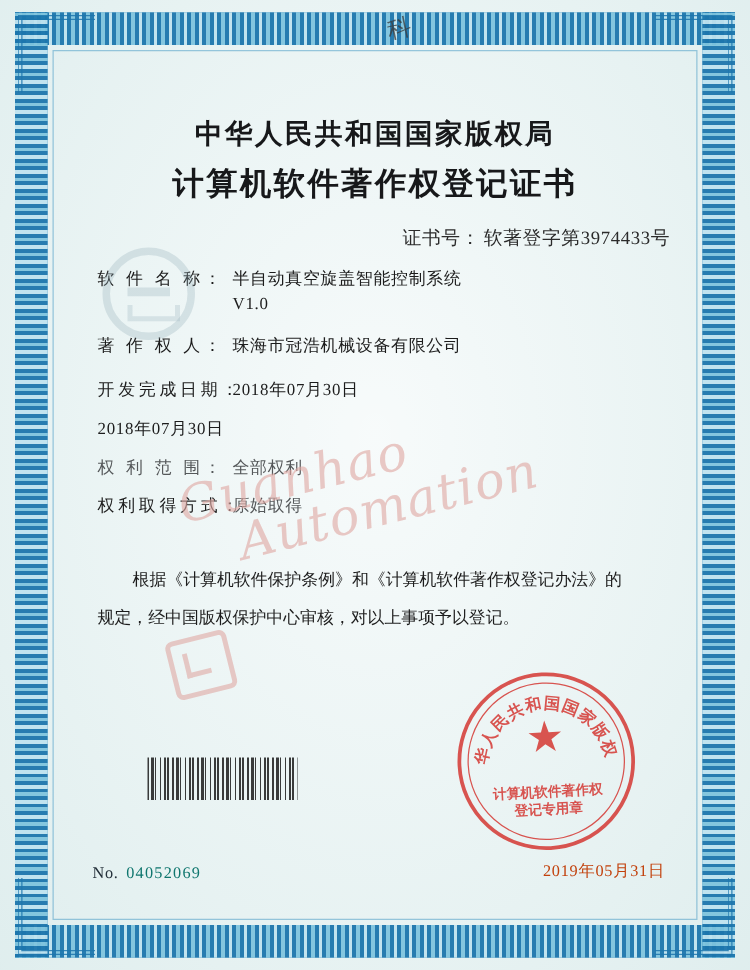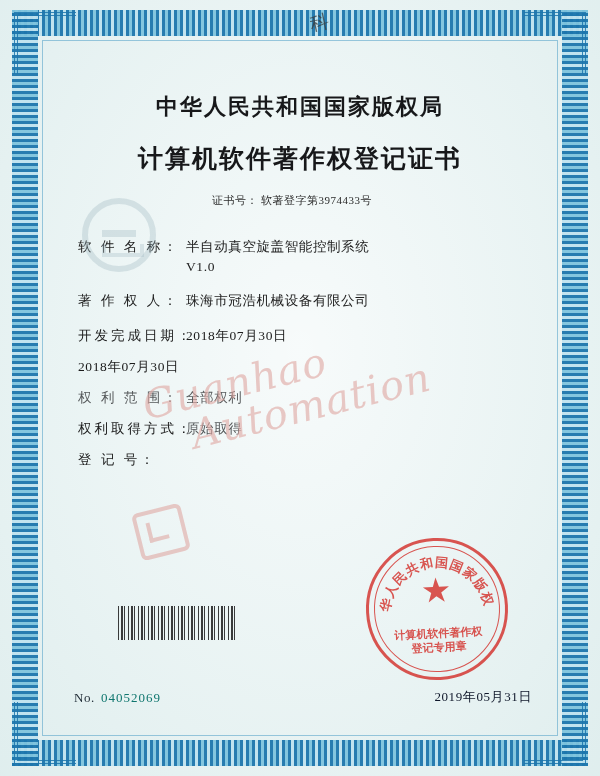--- a/index.html
+++ b/index.html
@@ -112,43 +112,43 @@
   .title-main {
     margin-top: 44px;
     text-align: center;
     font-family: "DejaVu Serif", serif;
     font-weight: bold;
     font-size: 22px;
     letter-spacing: 2px;
     color: #17181a;
   }
   .title-sub {
-    margin-top: 20px;
+    margin-top: 8px;
     text-align: center;
     font-family: "DejaVu Serif", serif;
     font-weight: bold;
     font-size: 25px;
     letter-spacing: 2px;
     color: #17181a;
   }
 
   .cert-no-row {
     margin-top: 18px;
-    text-align: center;
+    text-align: right;
     padding-right: 16px;
-    font-size: 11px;
+    font-size: 15px;
     color: #2b2b2b;
     letter-spacing: 0.5px;
   }
   .cert-no-row .label { margin-right: 3px; }
   .cert-no-row .value { }
 
   
   .fields {
-    margin-top: 30px;
+    margin-top: 14px;
     padding-left: 30px;
     padding-right: 10px;
   }
   .frow {
     display: flex;
     align-items: flex-start;
     margin-bottom: 17px;
     font-size: 13.5px;
     color: #1c1c1c;
   }
@@ -204,21 +204,21 @@
     bottom: 26px;
     display: flex;
     justify-content: space-between;
     align-items: flex-end;
     font-size: 13px;
     color: #24303a;
   }
   .doc-no { letter-spacing: 0.6px; }
   .doc-no .no-prefix { margin-right: 6px; }
   .doc-no .no-value { color: #0f766e; letter-spacing: 1px; }
-  .issue-date { letter-spacing: 0.6px; color: #0f172a; }
+  .issue-date { letter-spacing: 0.6px; color: #c2410c; }
 
   
   .seal {
     position: absolute;
     right: 44px;
     bottom: 52px;
     width: 136px;
     height: 136px;
     border-radius: 50%;
     border: 3px solid #d4312c;
@@ -410,25 +410,28 @@
         <div class="flabel faded">权 利 范 围：</div>
         <div class="fvalue faded">全部权利</div>
       </div>
 
       <div class="frow tight">
         <div class="flabel">权利取得方式：</div>
         <div class="fvalue faded">原始取得</div>
       </div>
 
       <div class="frow tight">
-        <div class="flabel">登 记 号：</div>
-      </div>
-
-    </div>
-
+      </div>
+
+    </div>
+
+    <div class="para">
+      <p class="indent">根据《计算机软件保护条例》和《计算机软件著作权登记办法》的</p>
+      <p>规定，经中国版权保护中心审核，对以上事项予以登记。</p>
+    </div>
 
     <div class="watermark">
       <div class="wm1">Guanhao</div>
       <div class="wm2">Automation</div>
     </div>
     <div class="wm-logo"></div>
 
     <div class="barcode"></div>
 
     <div class="seal">

